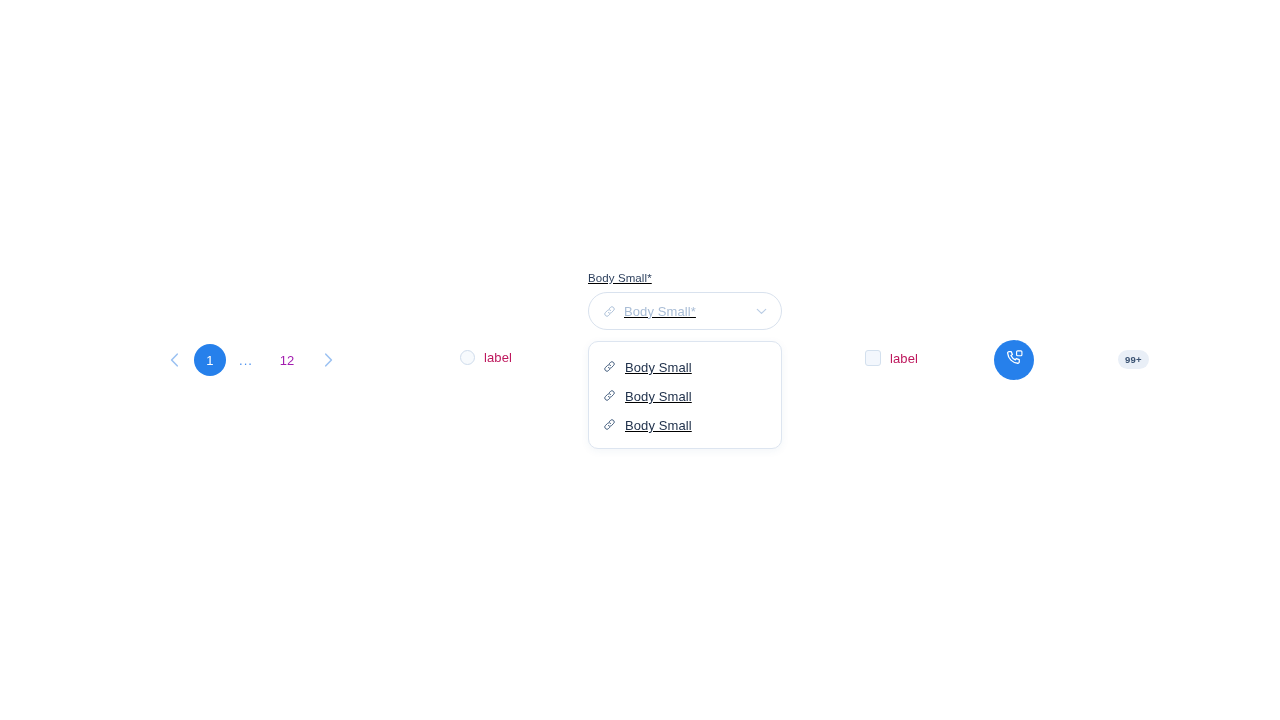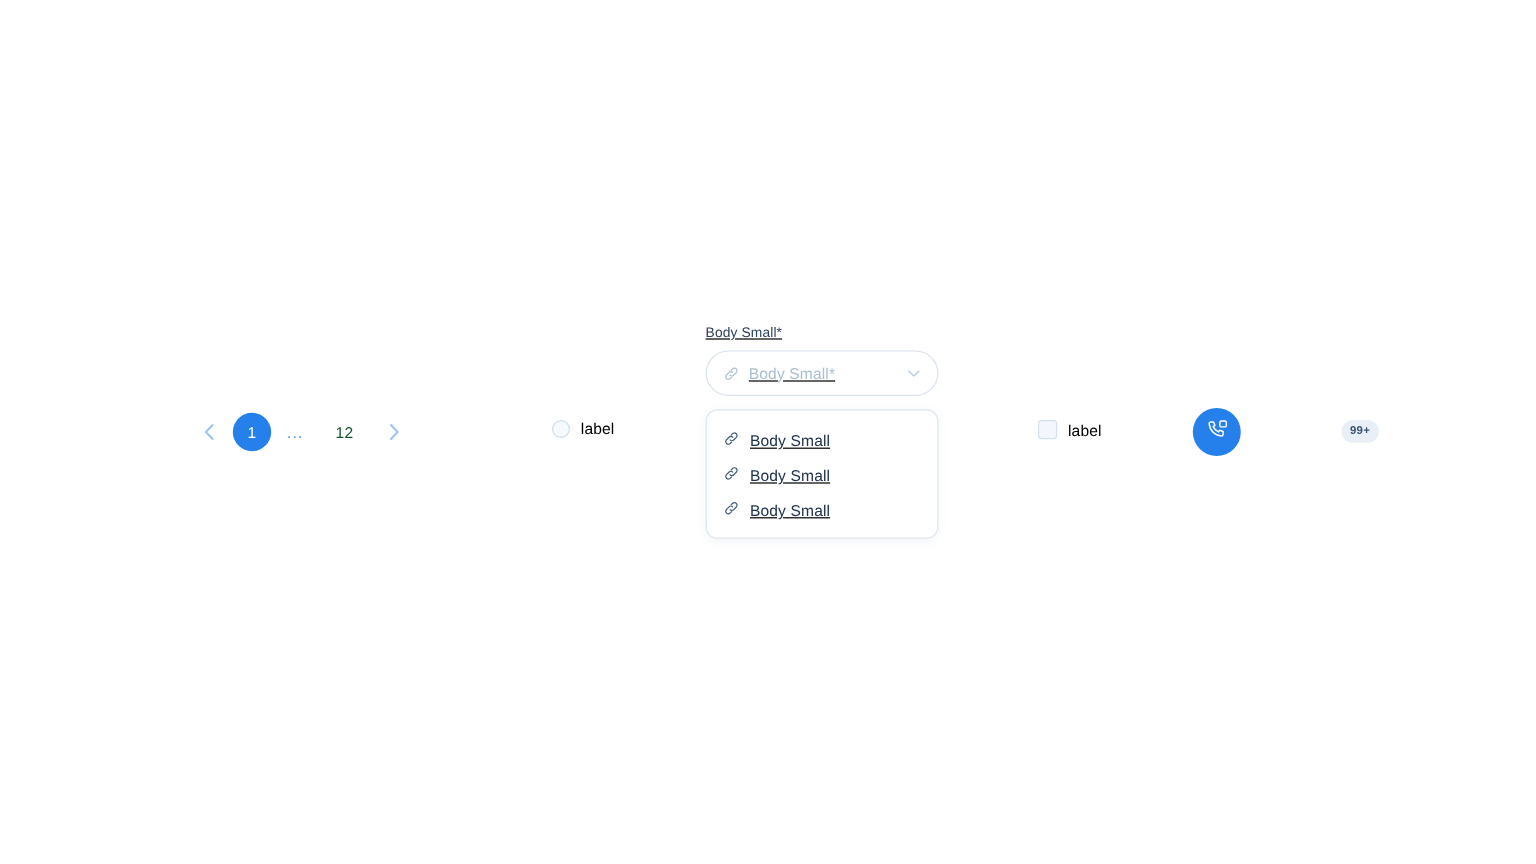--- a/index.html
+++ b/index.html
@@ -35,21 +35,21 @@
     cursor: pointer;
   }
   .pg-arrow svg { display:block; }
   .pg-page {
     min-width: 34px;
     height: 32px;
     display: flex;
     align-items: center;
     justify-content: center;
     font-size: 13px;
-    color: #14532d;
+    color: #a21caf;
     cursor: pointer;
     letter-spacing: .1px;
   }
   .pg-page.active {
     width: 32px;
     height: 32px;
     min-width: 32px;
     border-radius: 50%;
     background: #2680eb;
     color: #ffffff;
@@ -82,21 +82,21 @@
   .radio-dot {
     width: 15px;
     height: 15px;
     border-radius: 50%;
     border: 1.4px solid #cfdcec;
     background: #f7fafd;
     box-sizing: border-box;
   }
   .ctl-label {
     font-size: 13px;
-    color: #000000;
+    color: #be185d;
     letter-spacing: .1px;
   }
 
   
   #checkbox-group {
     position: absolute;
     left: 865px;
     top: 350px;
     display: flex;
     align-items: center;

